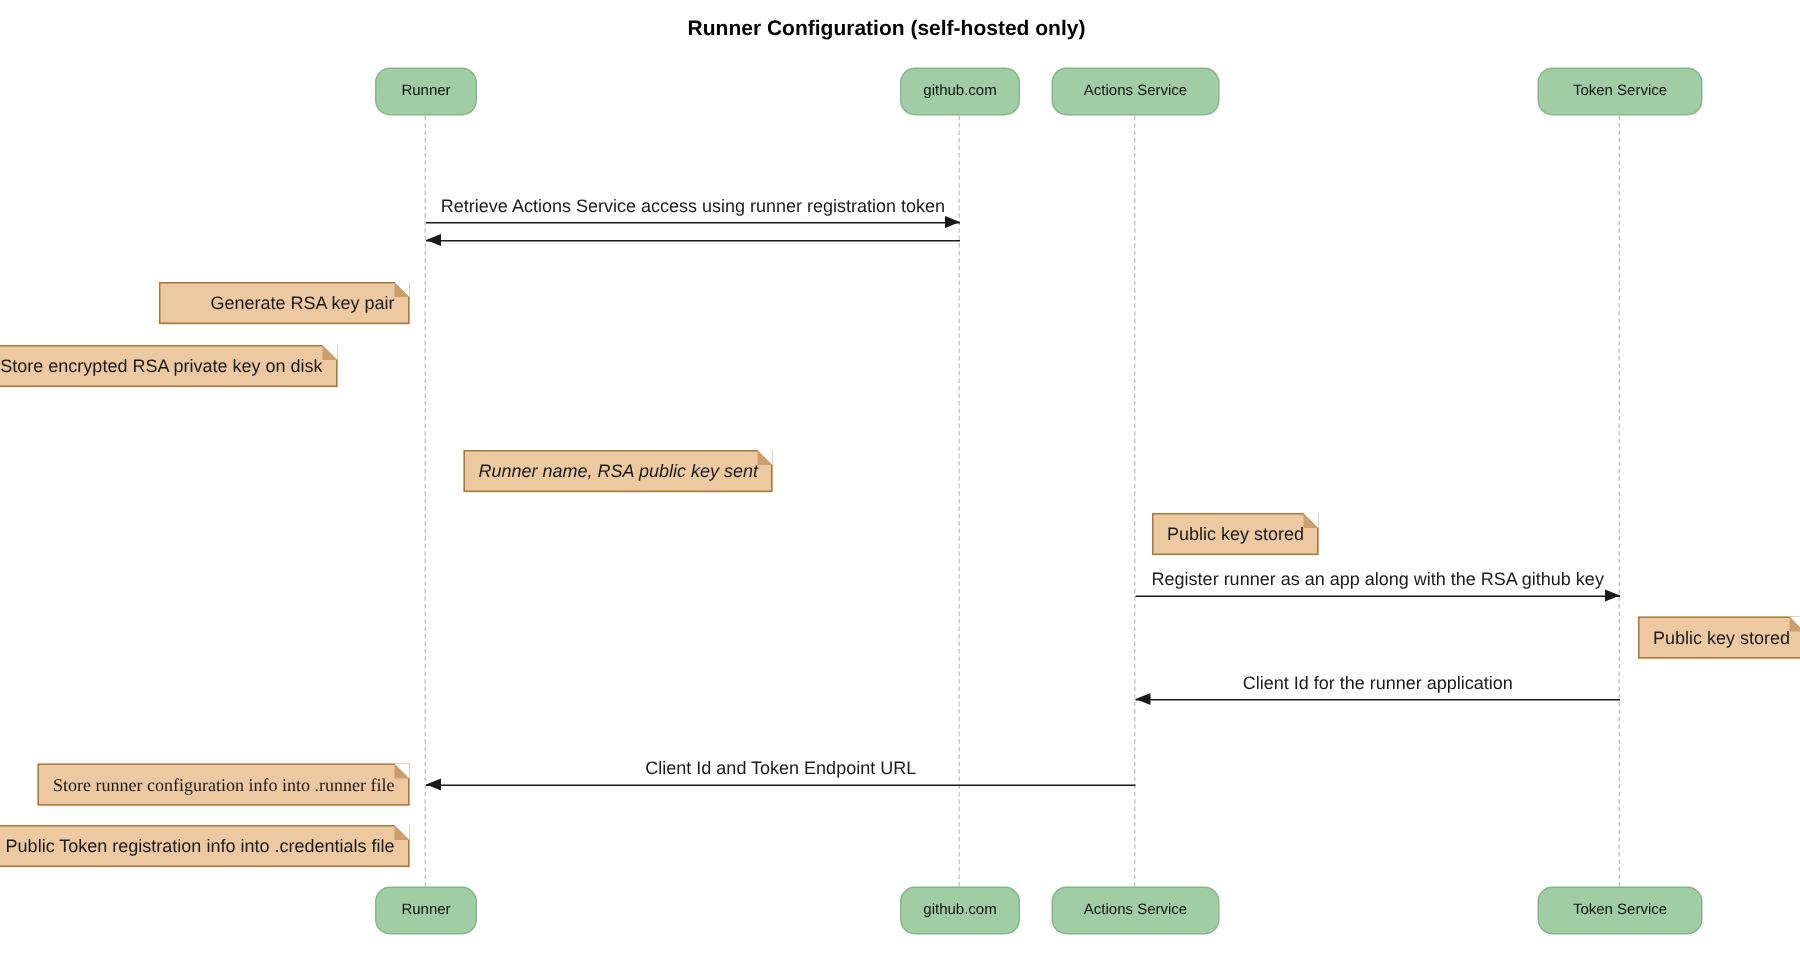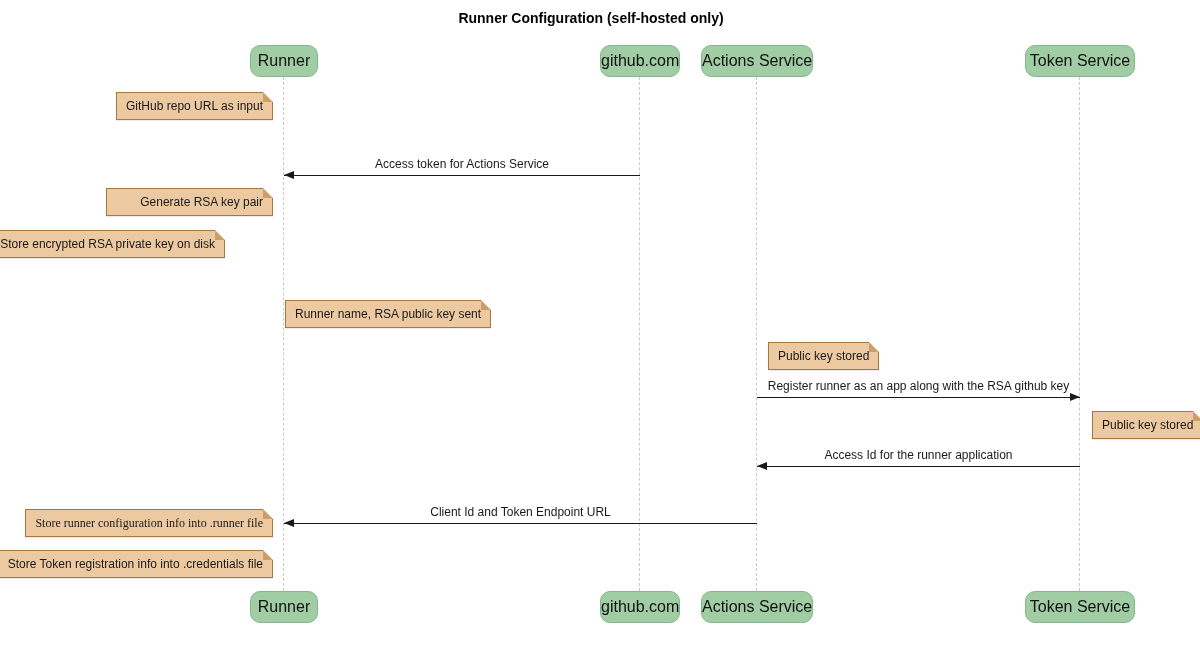--- a/index.html
+++ b/index.html
@@ -18,21 +18,21 @@
 
   .diagram-title{
     position:absolute;top:10px;left:591px;transform:translateX(-50%);
     font-size:14px;font-weight:bold;white-space:nowrap;color:#000;
   }
 
   .participant{
     position:absolute;height:32px;line-height:30px;text-align:center;
     background:var(--participant-fill);
     border:1px solid var(--participant-border);
-    border-radius:10px;font-size:16px;color:#111;white-space:nowrap;
+    border-radius:10px;font-size:10px;color:#111;white-space:nowrap;
   }
 
   .lifeline{
     position:absolute;top:77px;height:514px;width:0;
     border-left:1px dashed var(--lifeline);
   }
 
   .message{position:absolute;height:21px;}
   .msg-label{
     height:15px;line-height:15px;font-size:12px;text-align:center;
@@ -72,66 +72,67 @@
   <div class="participant" style="left:250px;top:45px;width:68px;">Runner</div>
   <div class="participant" style="left:600px;top:45px;width:80px;">github.com</div>
   <div class="participant" style="left:701px;top:45px;width:112px;">Actions Service</div>
   <div class="participant" style="left:1025px;top:45px;width:110px;">Token Service</div>
 
   <div class="participant" style="left:250px;top:591px;width:68px;">Runner</div>
   <div class="participant" style="left:600px;top:591px;width:80px;">github.com</div>
   <div class="participant" style="left:701px;top:591px;width:112px;">Actions Service</div>
   <div class="participant" style="left:1025px;top:591px;width:110px;">Token Service</div>
 
+  <div class="message" style="left:284px;top:130px;width:356px;">
+    <div class="msg-label">Retrieve Actions Service access using runner registration token</div>
+    <div class="msg-line">
+        <span class="arrowhead dir-right"></span>
+      </div>
+  </div>
 
   <div class="message" style="left:284px;top:157px;width:356px;">
-    <div class="msg-label">Access token for Actions Service</div>
     <div class="msg-line">
         <span class="arrowhead dir-left"></span>
       </div>
   </div>
 
 
   <div class="message" style="left:757px;top:379px;width:323px;">
     <div class="msg-label">Register runner as an app along with the RSA github key</div>
     <div class="msg-line">
         <span class="arrowhead dir-right"></span>
       </div>
   </div>
 
   <div class="message" style="left:757px;top:448px;width:323px;">
-    <div class="msg-label">Access Id for the runner application</div>
+    <div class="msg-label">Client Id for the runner application</div>
     <div class="msg-line">
         <span class="arrowhead dir-left"></span>
       </div>
   </div>
 
   <div class="message" style="left:284px;top:475px;width:473px;margin-top:30px;">
     <div class="msg-label">Client Id and Token Endpoint URL</div>
     <div class="msg-line">
         <span class="arrowhead dir-left"></span>
       </div>
   </div>
 
-  <div class="note" style="right:927px;top:92px;">
-    <span class="fold"></span>
-    <span>GitHub repo URL as input</span>
-  </div>
 
   <div class="note" style="right:927px;top:188px;padding-left:33px;">
     <span class="fold"></span>
     <span>Generate RSA key pair</span>
   </div>
 
   <div class="note" style="right:975px;top:230px;">
     <span class="fold"></span>
     <span>Store encrypted RSA private key on disk</span>
   </div>
 
-  <div class="note" style="left:285px;top:300px;">
+  <div class="note" style="left:309px;top:300px;font-style:italic;">
     <span class="fold"></span>
     <span>Runner name, RSA public key sent</span>
   </div>
 
   <div class="note" style="left:768px;top:342px;">
     <span class="fold"></span>
     <span>Public key stored</span>
   </div>
 
   <div class="note" style="left:1092px;top:411px;">
@@ -139,16 +140,16 @@
     <span>Public key stored</span>
   </div>
 
   <div class="note" style="right:927px;top:509px;font-family:Liberation Serif, serif;">
     <span class="fold"></span>
     <span>Store runner configuration info into .runner file</span>
   </div>
 
   <div class="note" style="right:927px;top:550px;">
     <span class="fold"></span>
-    <span>Store Token registration info into .credentials file</span>
+    <span>Public Token registration info into .credentials file</span>
   </div>
 
 </div>
 
 </body></html>

